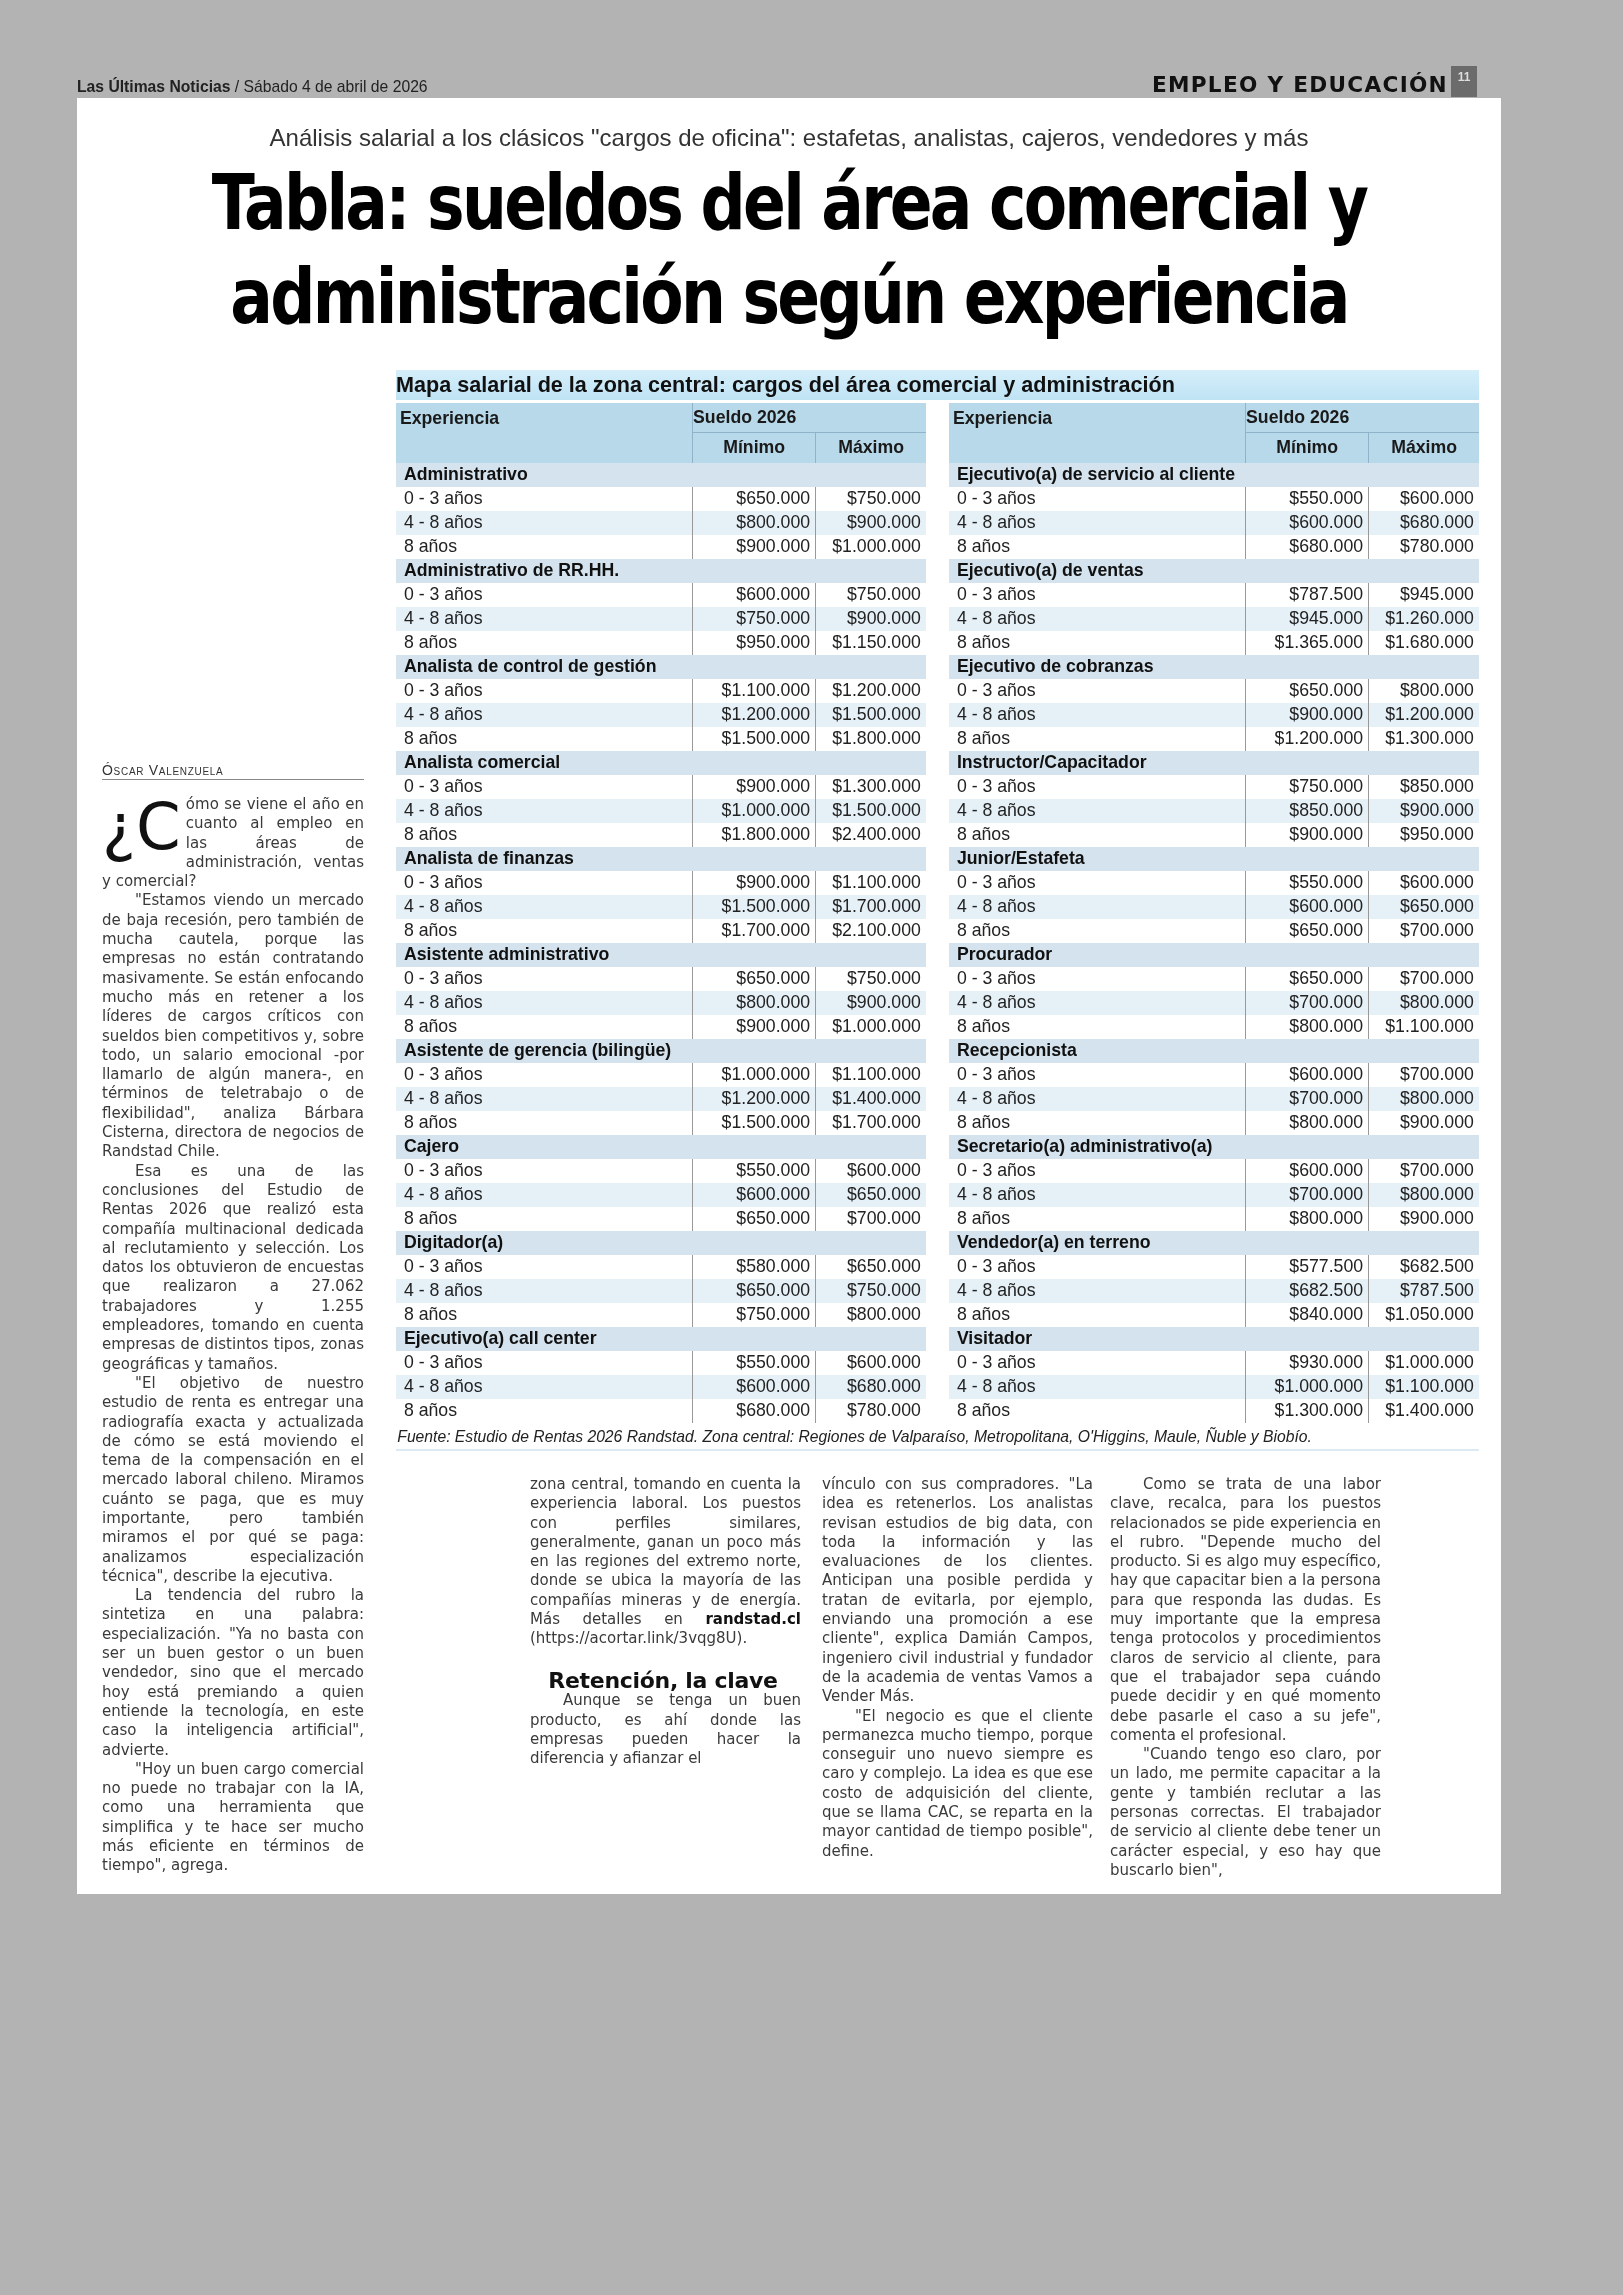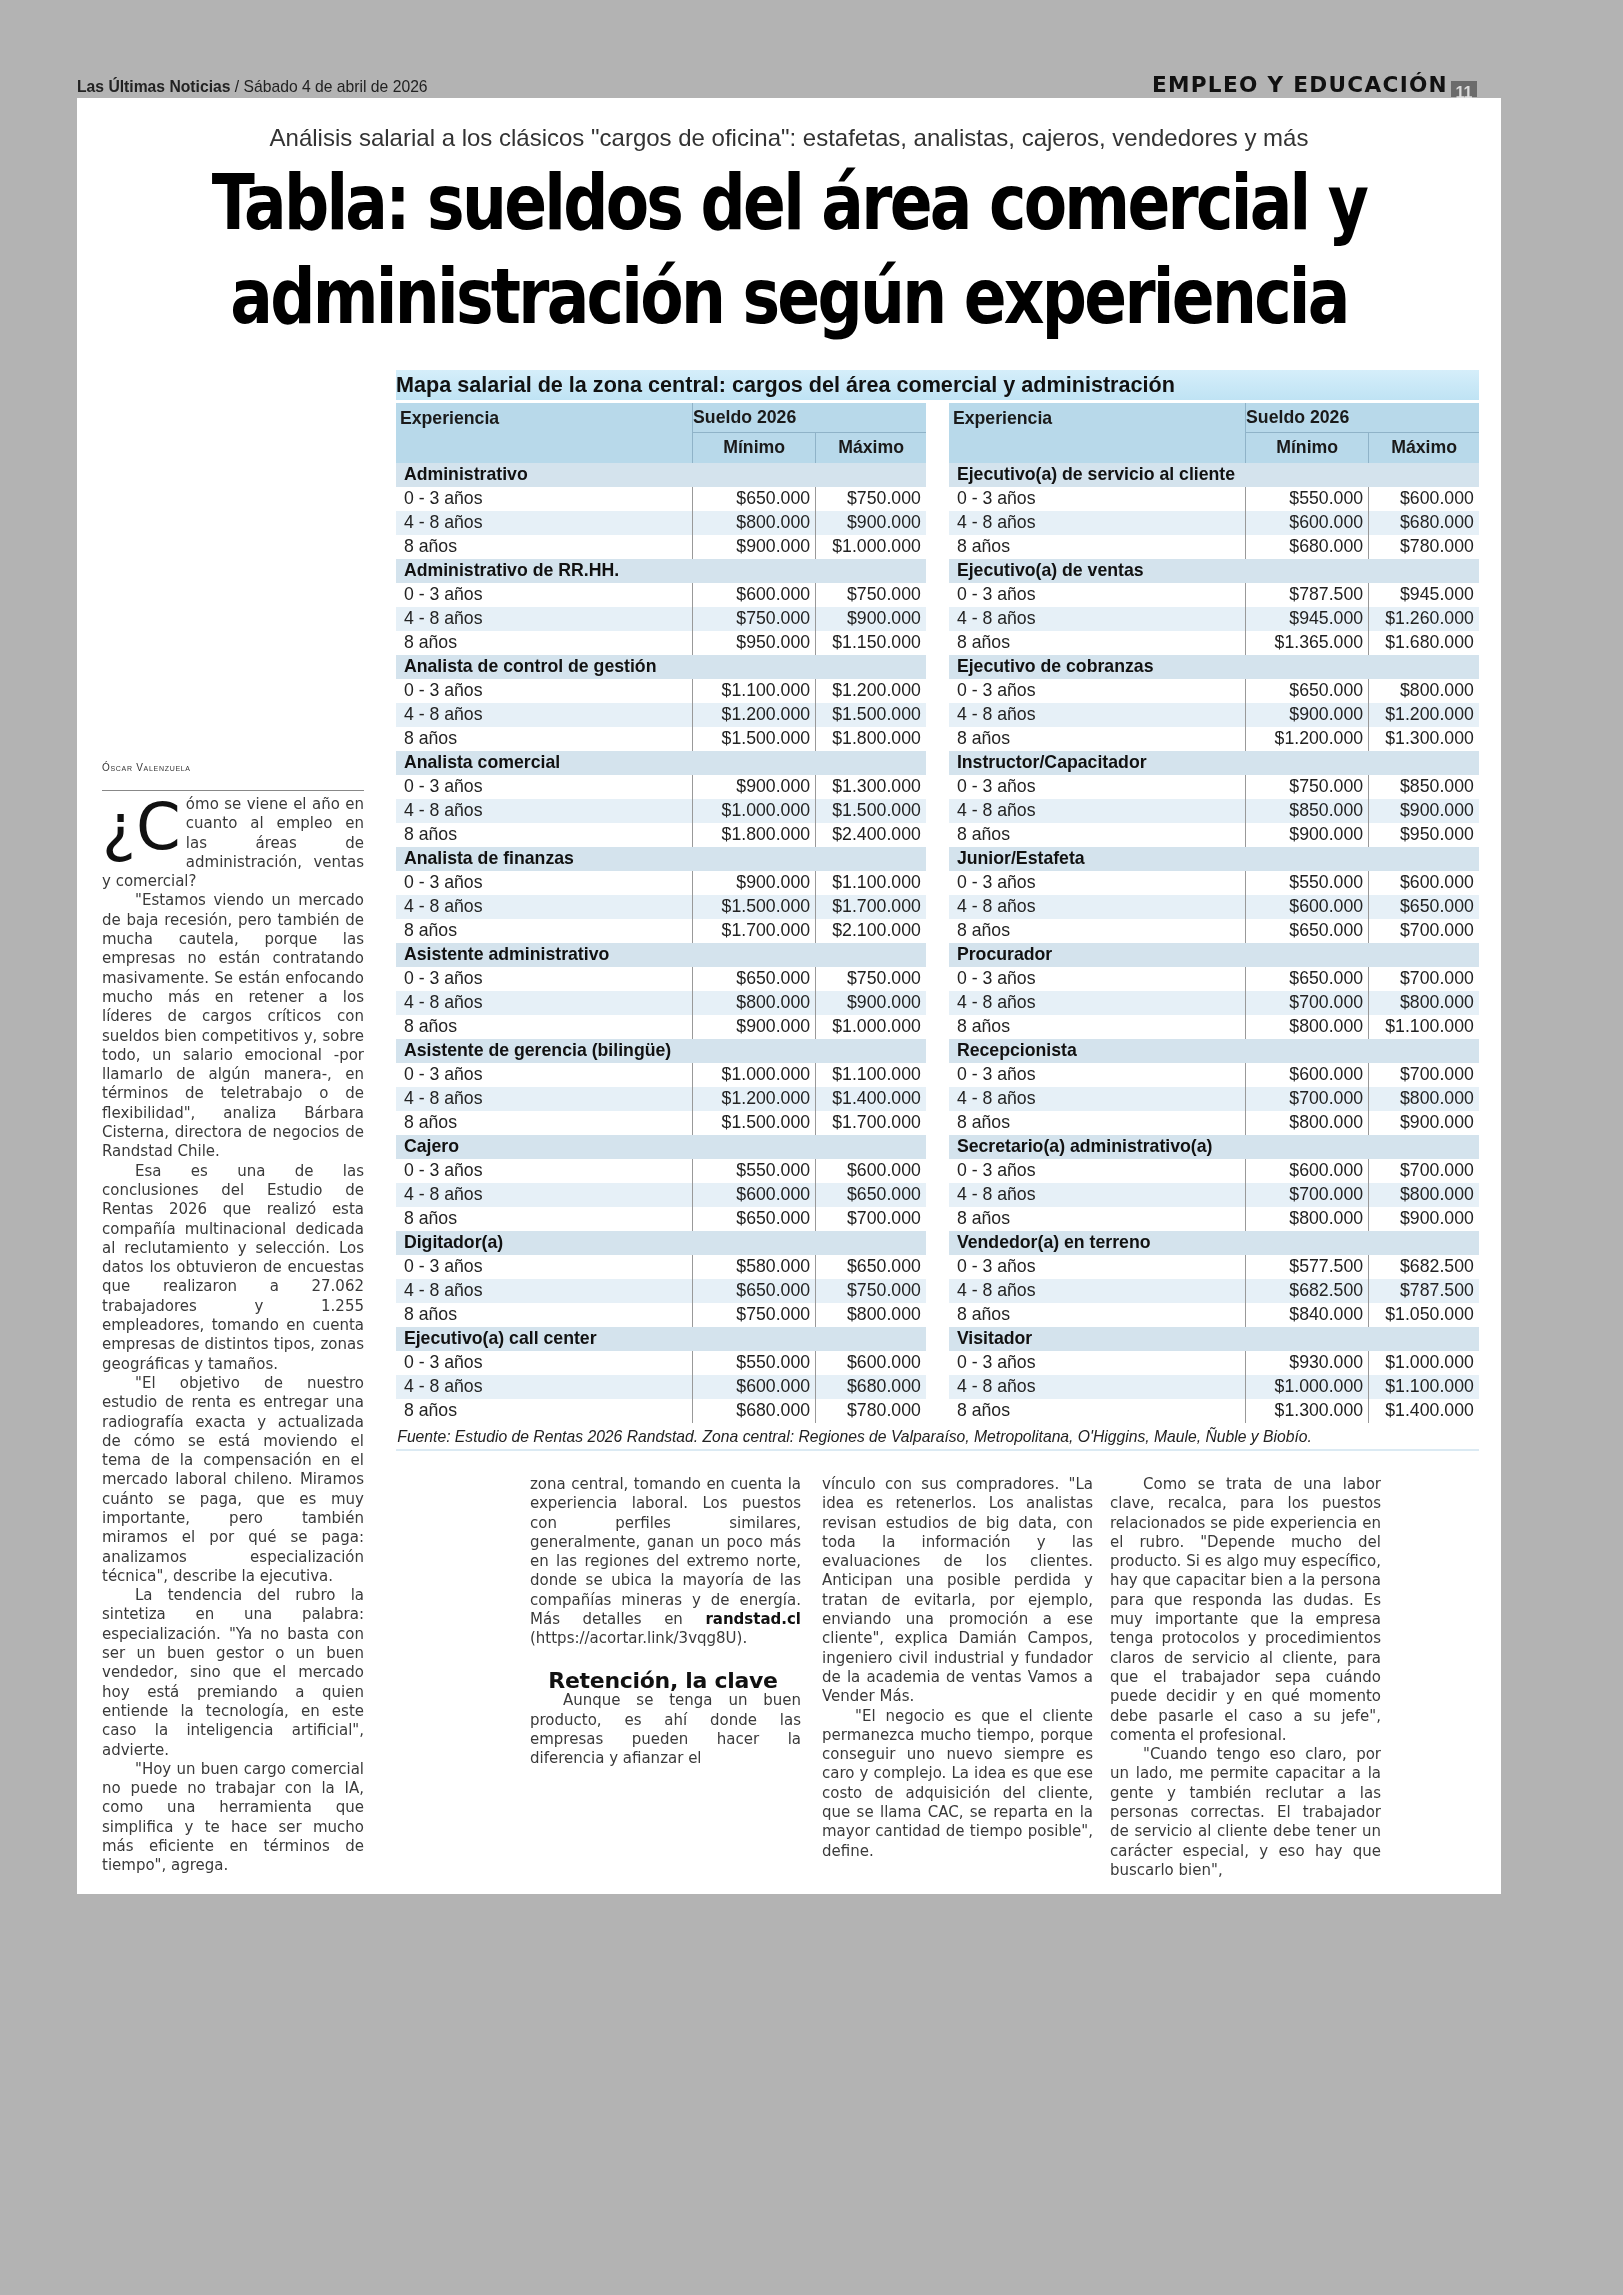--- a/index.html
+++ b/index.html
@@ -3,29 +3,29 @@
 <meta charset="utf-8">
 <style>
   * { box-sizing: border-box; margin: 0; padding: 0; }
   html, body { width: 1623px; height: 2295px; background: #b3b3b3; overflow: hidden; }
   body { position: relative; font-family: "Liberation Sans", sans-serif; color: #1a1a1a; }
 
   .topbar { position: absolute; left: 77px; top: 73px; width: 1400px; height: 27.5px; border-bottom: 2.6px solid #555; }
   .masthead { position: absolute; left: 0; bottom: 2.6px; font-family: "Liberation Sans", sans-serif; font-size: 15.7px; color: #222; white-space: nowrap; }
   .masthead .paper { font-weight: bold; }
   .section { position: absolute; right: 29px; bottom: 1.3px; font-family: "DejaVu Sans", sans-serif; font-weight: bold; font-size: 21.6px; letter-spacing: 1.3px; color: #111; }
-  .pagenum { position: absolute; right: 0; bottom: 1.3px; width: 26px; height: 16px; background: #6b6b6b; color: #ddd; font-size: 16px; font-weight: bold; text-align: center; line-height: 23.6px; }
+  .pagenum { position: absolute; right: 0; bottom: 1.3px; width: 26px; height: 31px; background: #6b6b6b; color: #ddd; font-size: 12px; font-weight: bold; text-align: center; line-height: 23.6px; }
 
   .page { position: absolute; left: 77px; top: 98px; width: 1424px; height: 1796px; background: #fff; }
 
   .kicker { position: absolute; left: 0; width: 1424px; top: 26px; text-align: center; font-size: 24px; color: #333; }
   .headline { position: absolute; left: 0; width: 1424px; top: 58px; text-align: center; font-family: "DejaVu Sans", sans-serif; font-weight: bold; font-size: 77px; line-height: 94px; letter-spacing: -3.3px; color: #000; transform: scaleX(0.82); transform-origin: center top; }
 
   .pullquote { position: absolute; left: 23px; top: 275px; width: 262px; text-align: center; font-family: "DejaVu Sans", sans-serif; font-weight: bold; font-size: 26px; line-height: 36px; color: #1c1c1c; }
-  .byline { position: absolute; left: 25px; top: 664px; width: 262px; border-bottom: 1.3px solid #888; padding-bottom: 17px; font-size: 10px; letter-spacing: 0.7px; color: #333; font-variant: small-caps; }
+  .byline { position: absolute; left: 25px; top: 664px; width: 262px; border-bottom: 1.3px solid #888; padding-bottom: 1px; font-size: 14px; letter-spacing: 0.7px; color: #333; font-variant: small-caps; }
 
   .body-text { font-family: "DejaVu Sans", sans-serif; font-size: 15px; line-height: 19.3px; color: #3a3a3a; text-align: justify; hyphens: auto; }
   .body-text p { text-indent: 2.2em; }
   .body-text p.noindent { text-indent: 0; }
   .col1 { position: absolute; left: 25px; top: 697px; width: 262px; }
   .dropcap { float: left; font-family: "DejaVu Sans", sans-serif; font-size: 64px; line-height: 56px; margin: 3.9px 5.2px 0 0; color: #111; font-weight: normal; }
   .col2 { position: absolute; left: 453px; top: 1377px; width: 271px; }
   .col3 { position: absolute; left: 745px; top: 1377px; width: 271px; }
   .col4 { position: absolute; left: 1033px; top: 1377px; width: 271px; }
   .subhead { font-family: "DejaVu Sans", sans-serif; font-weight: bold; font-size: 22px; color: #111; margin: 22px 0 1.3px 18.3px; letter-spacing: -0.3px; }

